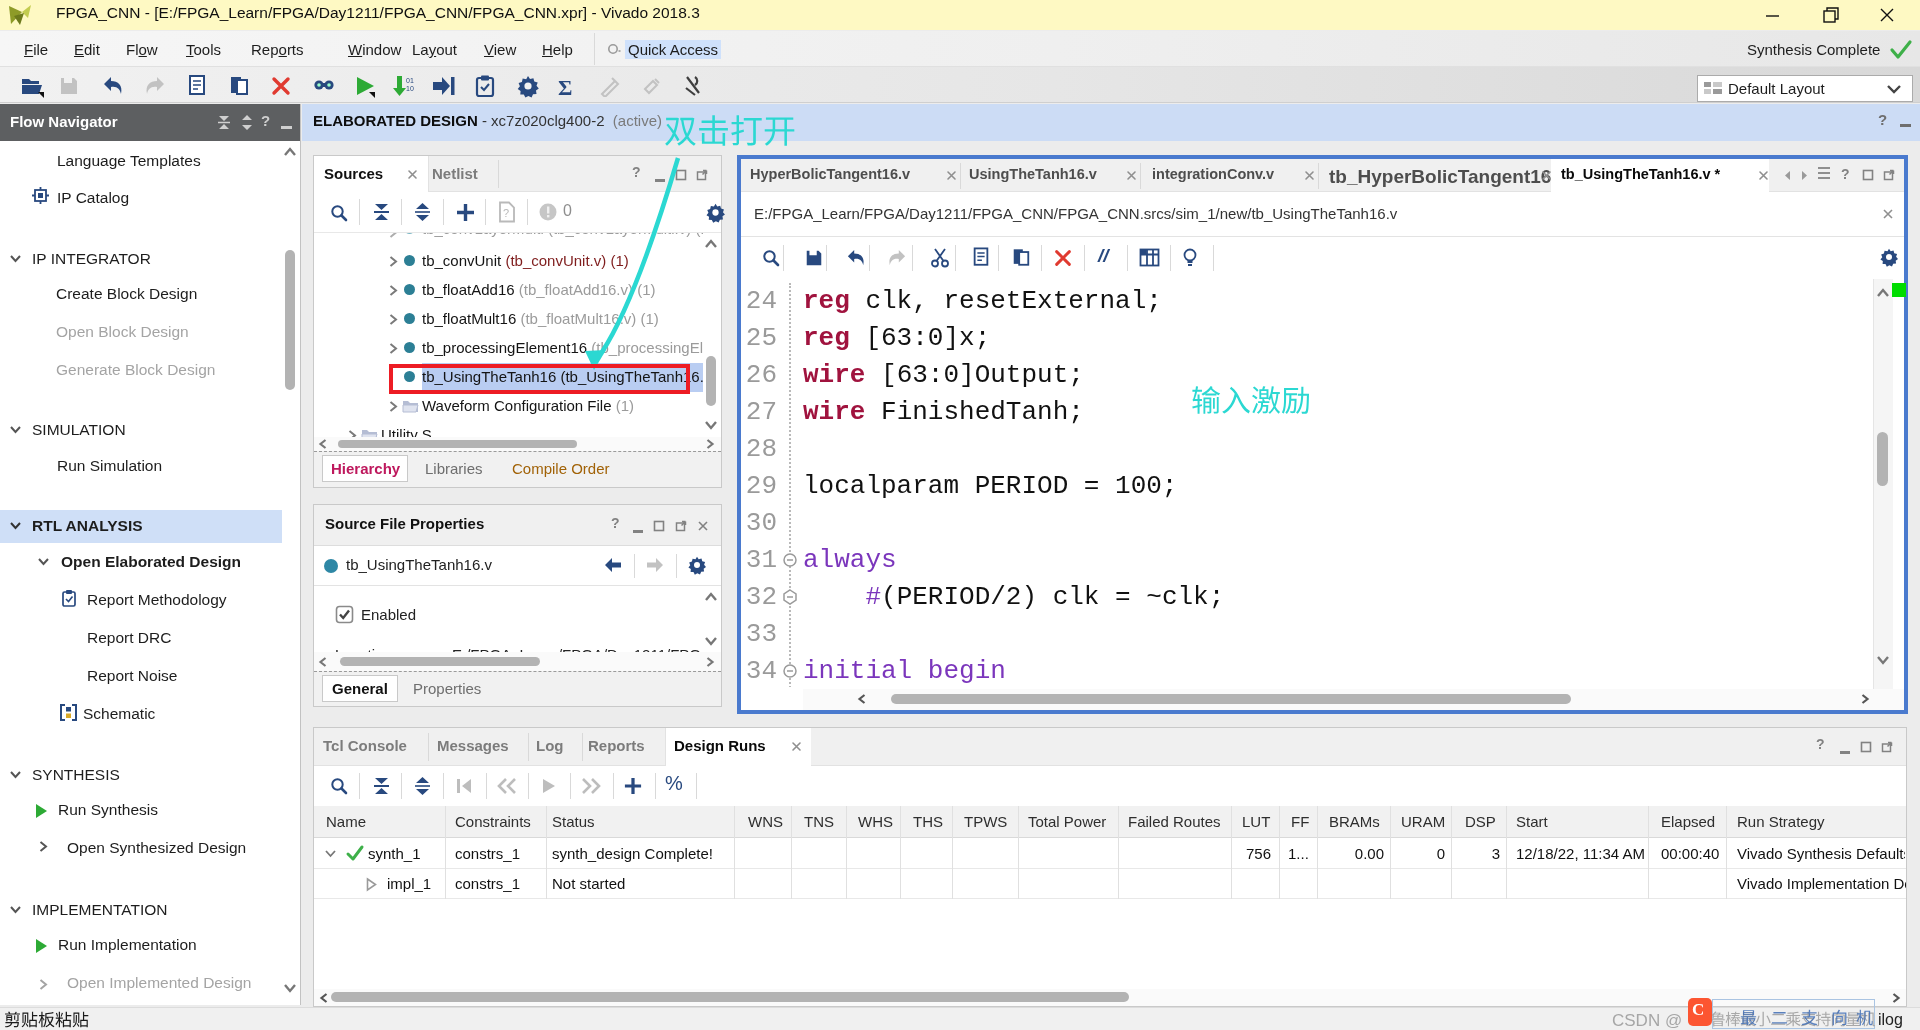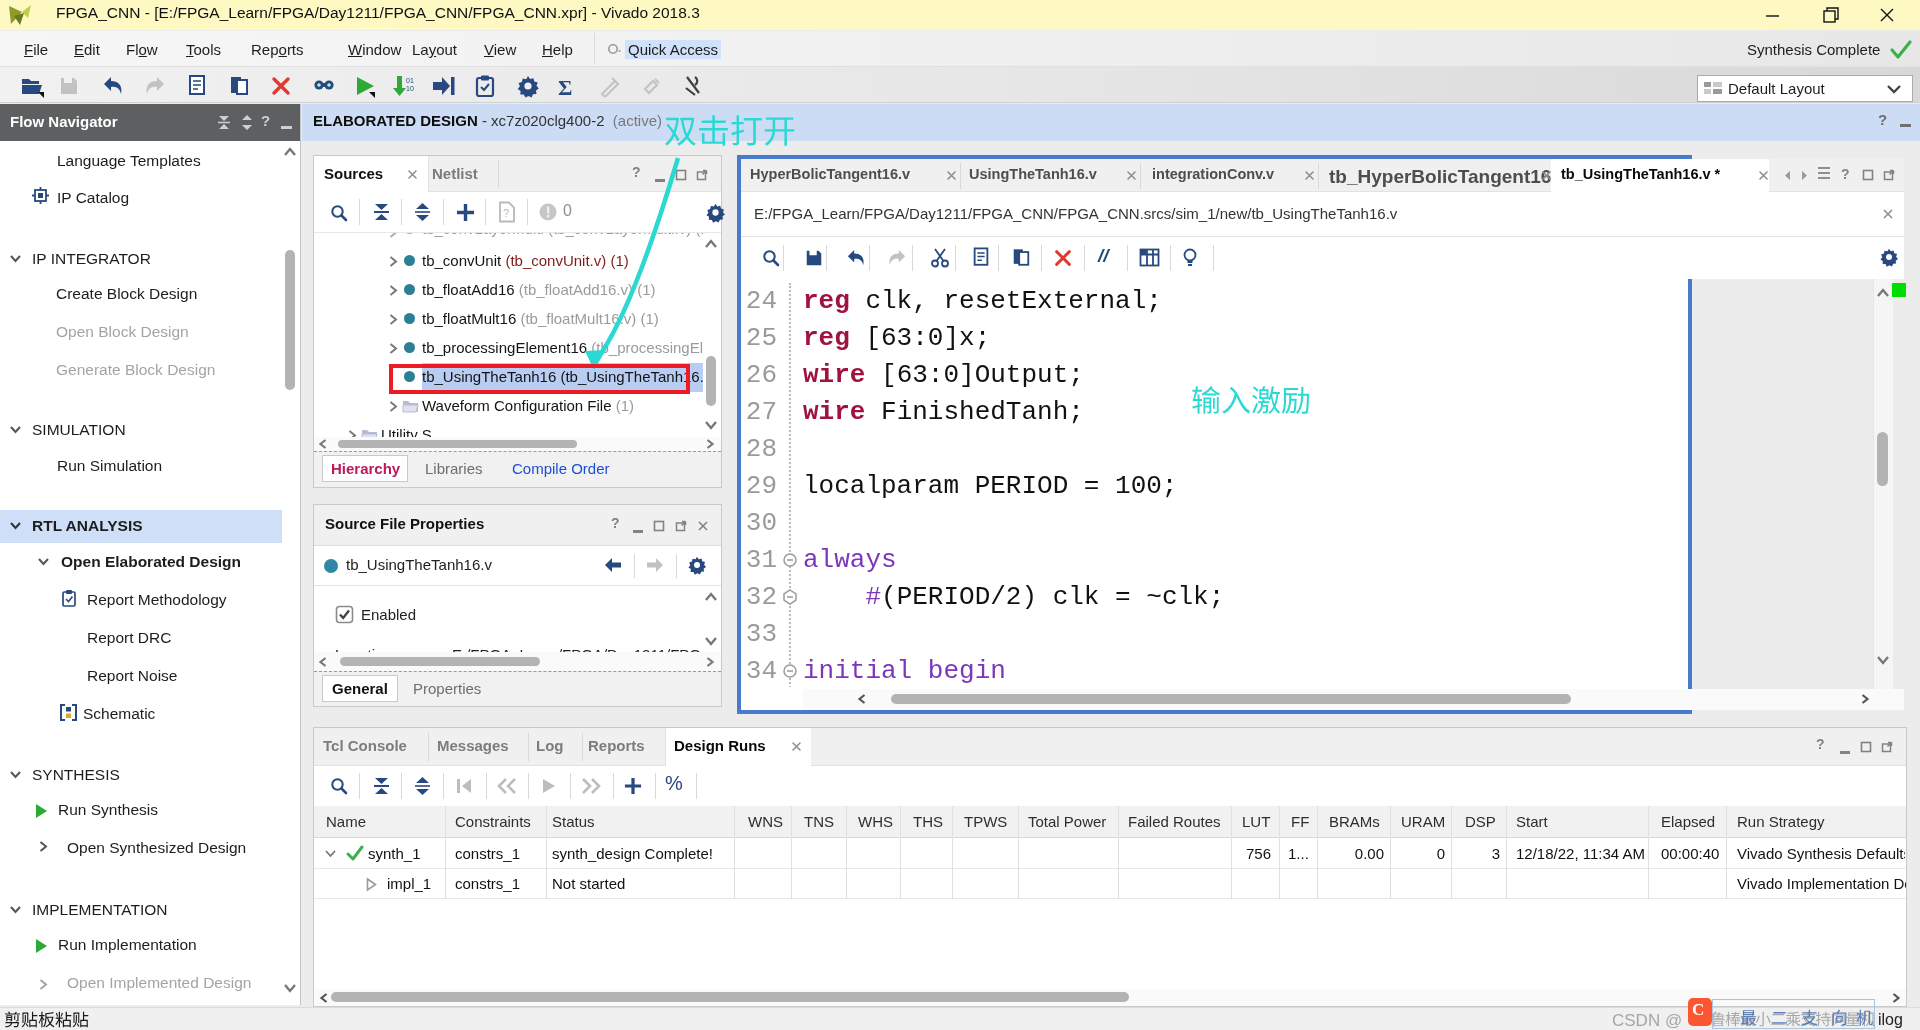--- a/index.html
+++ b/index.html
@@ -368,21 +368,21 @@
         </svg>
     <div class="a thumb" style="left:24px;top:3px;width:239px;height:8px"></div>
     <svg class="a" style="left:390px;top:1px" width="12" height="12" viewBox="0 0 12 12">
           <path d="M3.5 2 L8.5 6 L3.5 10" fill="none" stroke="#777" stroke-width="2.2"></path>
         </svg>
   </div>
   <div class="a" style="left:0;top:295px;width:407px;height:36px;background:#f1f1f1;border-top:1px dashed #9a9a9a">
     <div class="a" style="left:8px;top:3px;width:86px;height:27px;background:#fff;border:1px solid #c9c9c9"></div>
     <div class="a" style="left:17px;top:8px;font-size:15px;font-weight:bold;color:#be185d">Hierarchy</div>
     <div class="a" style="left:111px;top:8px;font-size:15px;color:#6e6e6e">Libraries</div>
-    <div class="a" style="left:198px;top:8px;font-size:15px;color:#1d4ed8">Compile Order</div>
+    <div class="a" style="left:198px;top:8px;font-size:15px;color:#a16207">Compile Order</div>
   </div>
 </div>
 
 <div class="a" style="left:313px;top:504px;width:409px;height:203px;background:#fff;border:1px solid #c9c9c9">
   <div class="a" style="left:0;top:0;width:407px;height:41px;background:#f0f0f0;border-bottom:1px solid #ddd">
     <div class="a" style="left:11px;top:10px;font-size:15px;font-weight:bold;color:#111">Source File Properties</div>
     <div class="a" style="left:297px;top:10px;font-size:14px;font-weight:bold;color:#828282">?</div>
     <div class="a" style="left:319px;top:25px;width:10px;height:2.5px;background:#828282"></div>
     <svg class="a" style="left:339px;top:15px" width="12" height="12" viewBox="0 0 12 12">
           <rect x="1.5" y="1.5" width="9" height="9" fill="none" stroke="#828282" stroke-width="1.6"></rect>
@@ -435,21 +435,21 @@
           <path d="M3.5 2 L8.5 6 L3.5 10" fill="none" stroke="#777" stroke-width="2.2"></path>
         </svg>
   </div>
   <div class="a" style="left:0;top:166px;width:407px;height:35px;background:#f1f1f1;border-top:1px dashed #9a9a9a">
     <div class="a" style="left:8px;top:3px;width:76px;height:27px;background:#fff;border:1px solid #c9c9c9"></div>
     <div class="a" style="left:18px;top:8px;font-size:15px;font-weight:bold;color:#111">General</div>
     <div class="a" style="left:99px;top:8px;font-size:15px;color:#6e6e6e">Properties</div>
   </div>
 </div>
 
-<div class="a" style="left:737px;top:155px;width:955px;height:559px;background:#fff;border:4px solid #4a7ace">
+<div class="a" style="left:737px;top:155px;width:1171px;height:559px;background:#fff;border:4px solid #4a7ace">
 
   <div class="a" style="left:0;top:0;width:1163px;height:33px;background:#f0f0f0;border-bottom:1px solid #e2e2e2">
     <div class="a" style="left:9px;top:7px;font-size:14.5px;font-weight:bold;color:#4d4d4d">HyperBolicTangent16.v</div>
     <svg class="a" style="left:205px;top:11px" width="11" height="11" viewBox="0 0 11 11">
           <path d="M2 2 L9 9 M9 2 L2 9" class="tabx"></path>
         </svg>
     <div class="a sep" style="left:219px;top:4px;height:26px"></div>
     <div class="a" style="left:228px;top:7px;font-size:14.5px;font-weight:bold;color:#4d4d4d">UsingTheTanh16.v</div>
     <svg class="a" style="left:385px;top:11px" width="11" height="11" viewBox="0 0 11 11">
           <path d="M2 2 L9 9 M9 2 L2 9" class="tabx"></path>

